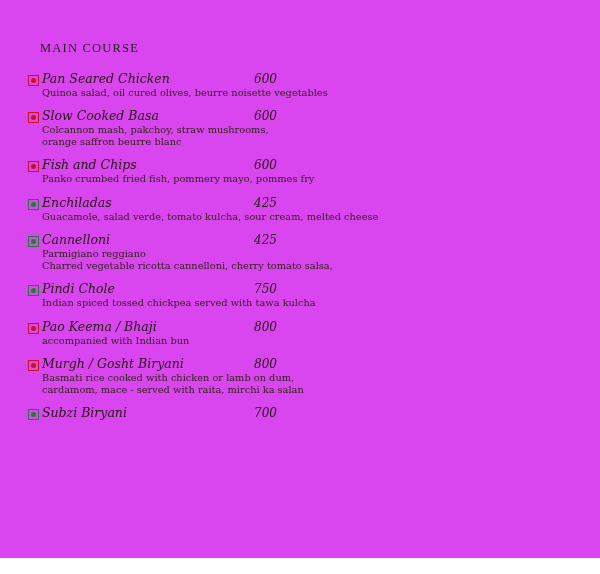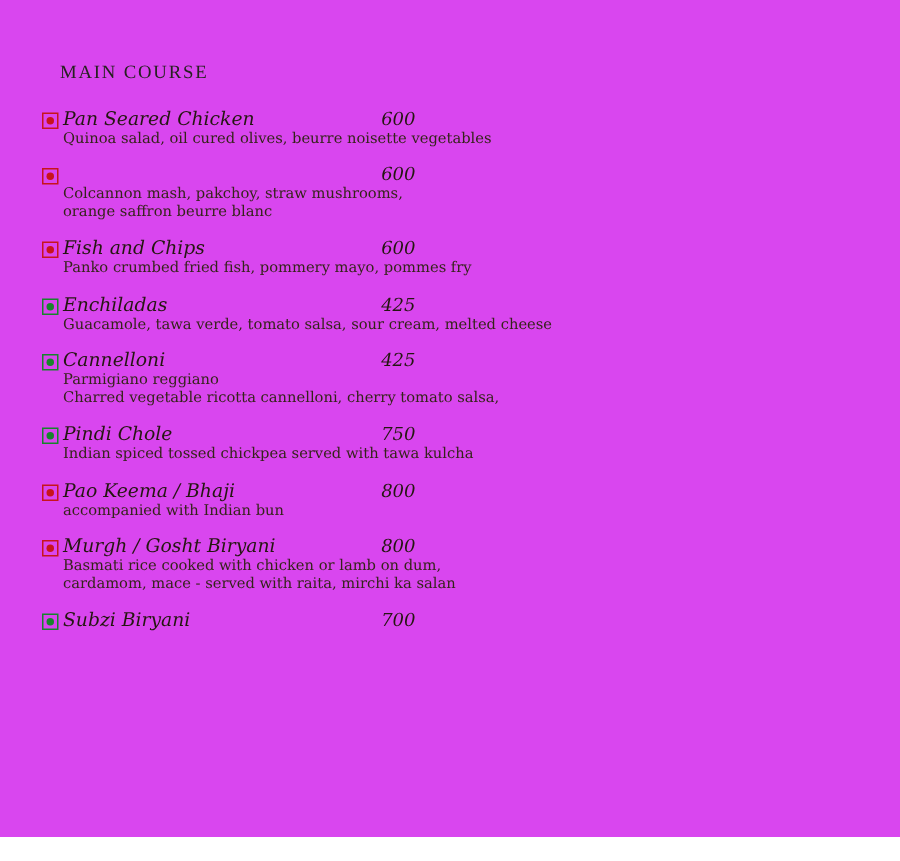--- a/index.html
+++ b/index.html
@@ -96,20 +96,21 @@
     <div class="item-desc">
           <div class="desc-line">Quinoa salad, oil cured olives, beurre noisette vegetables</div>
         </div>
   </div>
 
   <div class="menu-item">
     <div class="item-head">
       <span class="diet-box" style="border-color: rgb(200, 20, 28);">
         <span class="diet-dot" style="background: rgb(200, 20, 28);"></span>
       </span>
+      <span class="item-name">Slow Cooked Basa</span>
       <span class="item-price">600</span>
     </div>
     <div class="item-desc">
           <div class="desc-line">Colcannon mash, pakchoy, straw mushrooms,</div>
           <div class="desc-line">orange saffron beurre blanc</div>
         </div>
   </div>
 
   <div class="menu-item">
     <div class="item-head">
@@ -126,21 +127,21 @@
 
   <div class="menu-item">
     <div class="item-head">
       <span class="diet-box" style="border-color: rgb(23, 132, 44);">
         <span class="diet-dot" style="background: rgb(23, 132, 44);"></span>
       </span>
       <span class="item-name">Enchiladas</span>
       <span class="item-price">425</span>
     </div>
     <div class="item-desc">
-          <div class="desc-line">Guacamole, tawa verde, tomato salsa, sour cream, melted cheese</div>
+          <div class="desc-line">Guacamole, salad verde, tomato kulcha, sour cream, melted cheese</div>
         </div>
   </div>
 
   <div class="menu-item">
     <div class="item-head">
       <span class="diet-box" style="border-color: rgb(23, 132, 44);">
         <span class="diet-dot" style="background: rgb(23, 132, 44);"></span>
       </span>
       <span class="item-name">Cannelloni</span>
       <span class="item-price">425</span>

